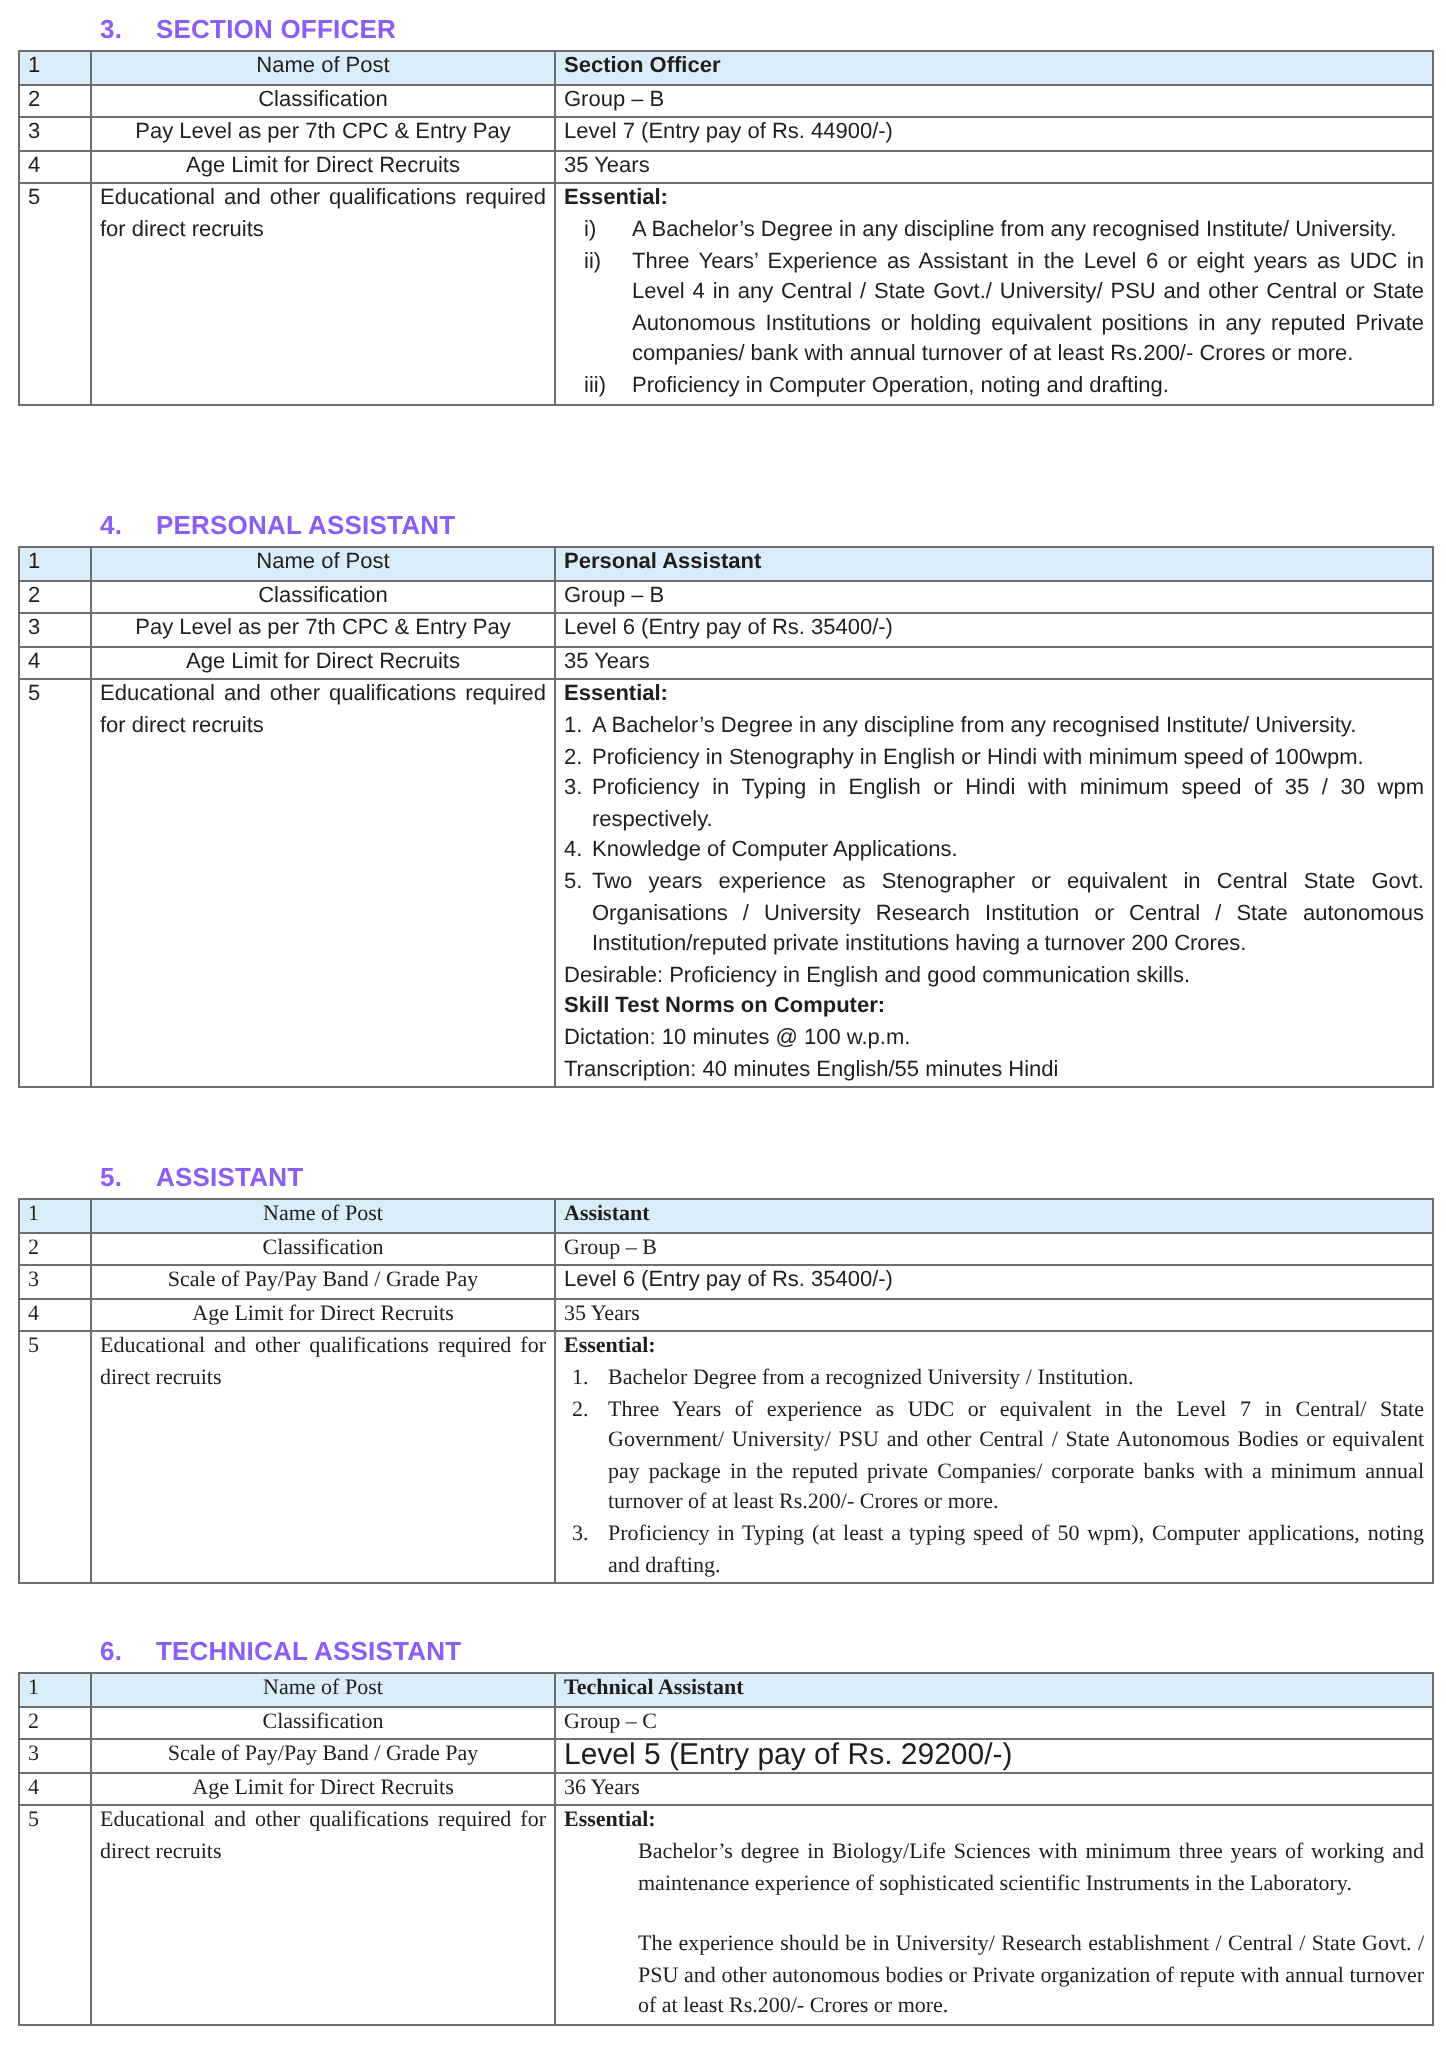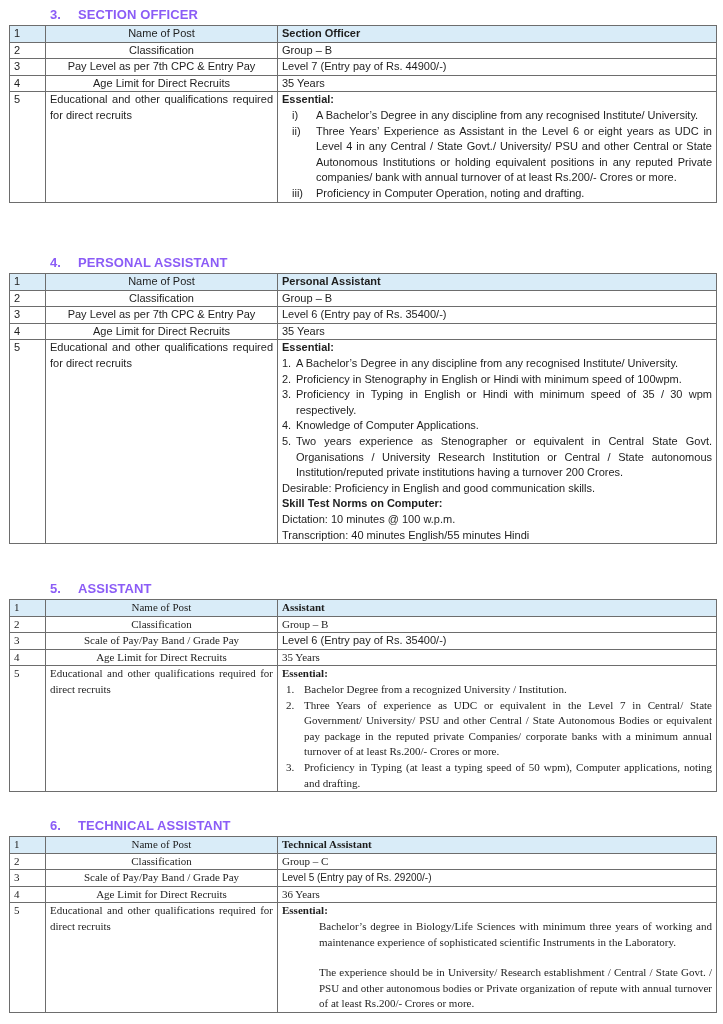--- a/index.html
+++ b/index.html
@@ -229,21 +229,21 @@
     <td class="val">Technical Assistant</td>
   </tr>
   <tr>
     <td>2</td>
     <td class="lbl">Classification</td>
     <td>Group – C</td>
   </tr>
   <tr>
     <td>3</td>
     <td class="lbl">Scale of Pay/Pay Band / Grade Pay</td>
-    <td class="sans" style="font-size:10px;">Level 5 (Entry pay of Rs. 29200/-)</td>
+    <td class="sans" style="font-size:15px;">Level 5 (Entry pay of Rs. 29200/-)</td>
   </tr>
   <tr>
     <td>4</td>
     <td class="lbl">Age Limit for Direct Recruits</td>
     <td>36 Years</td>
   </tr>
   <tr>
     <td>5</td>
     <td class="lbl just">Educational and other qualifications required for direct recruits</td>
     <td>

